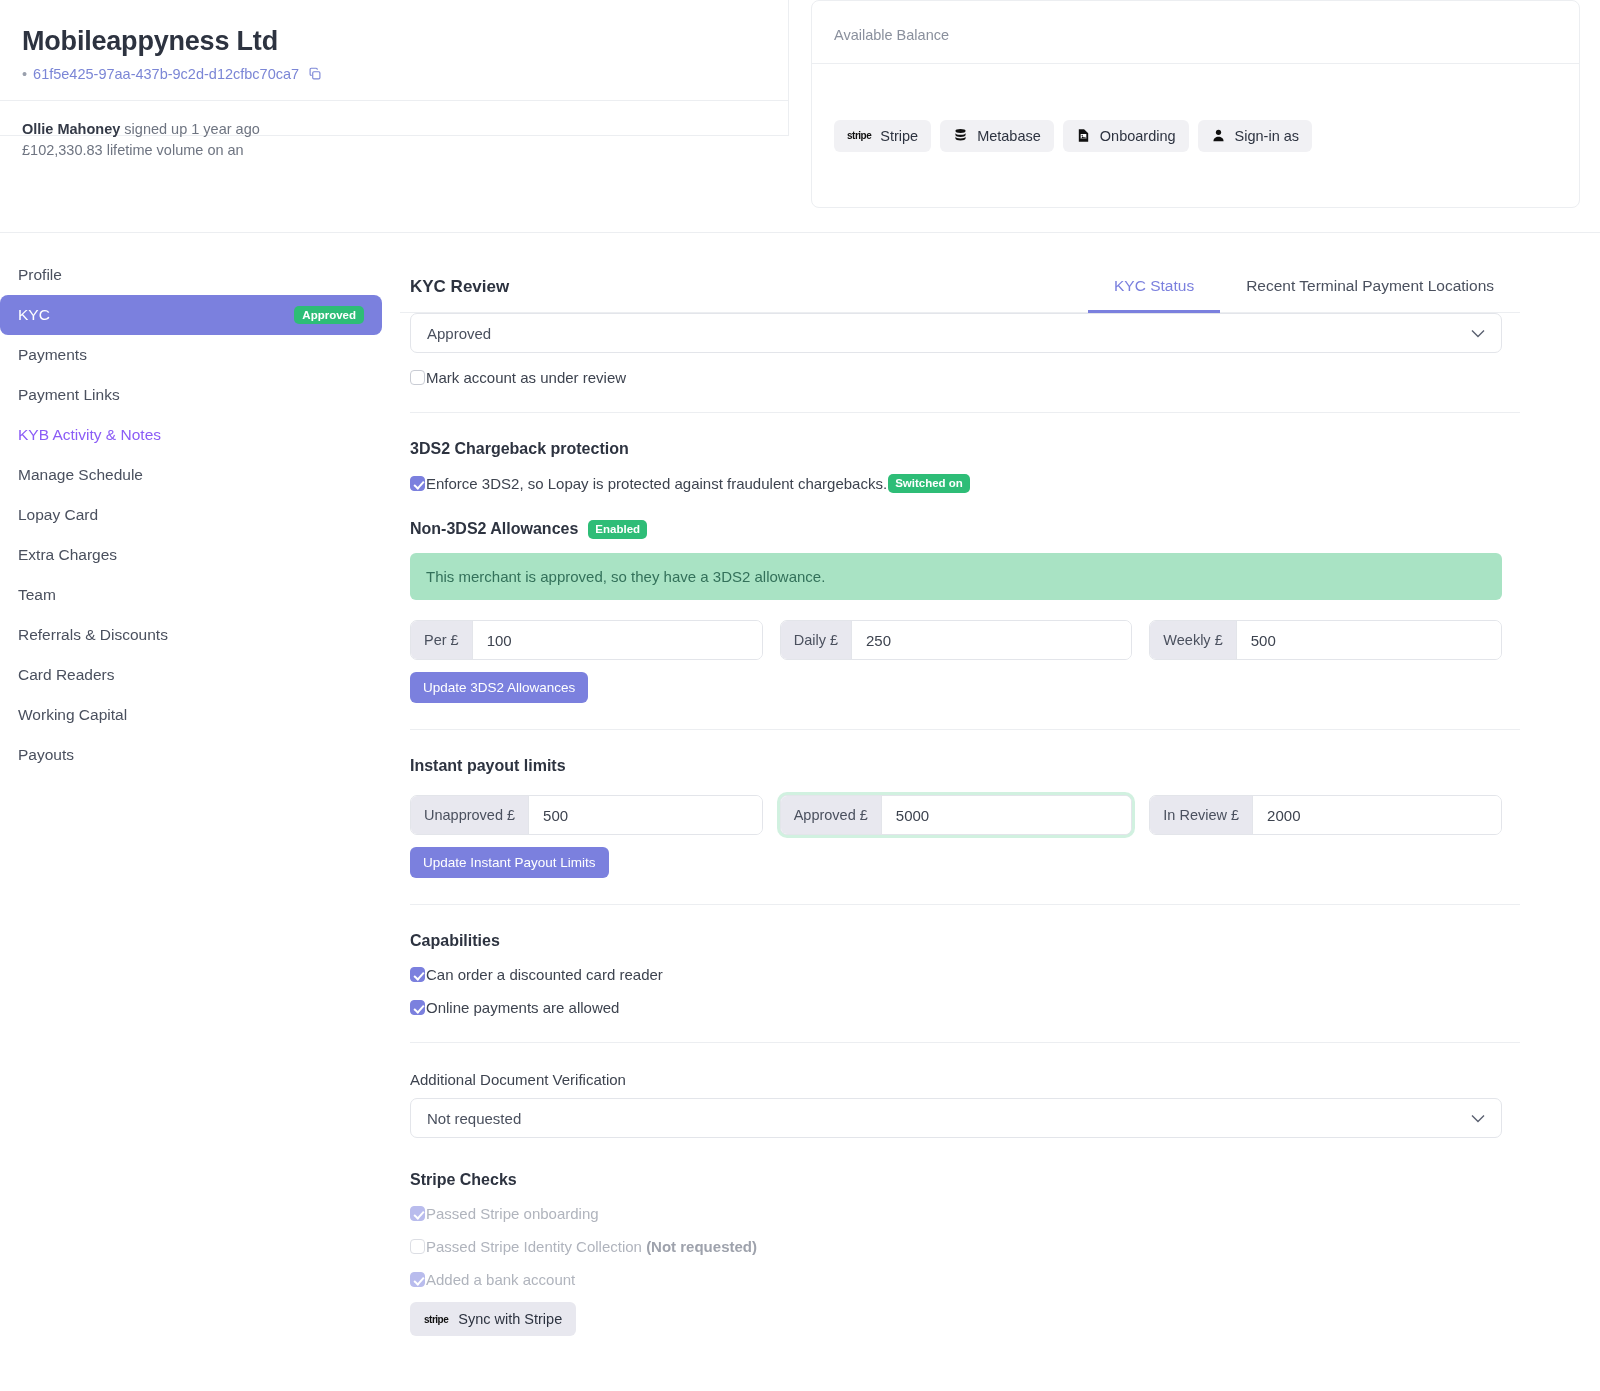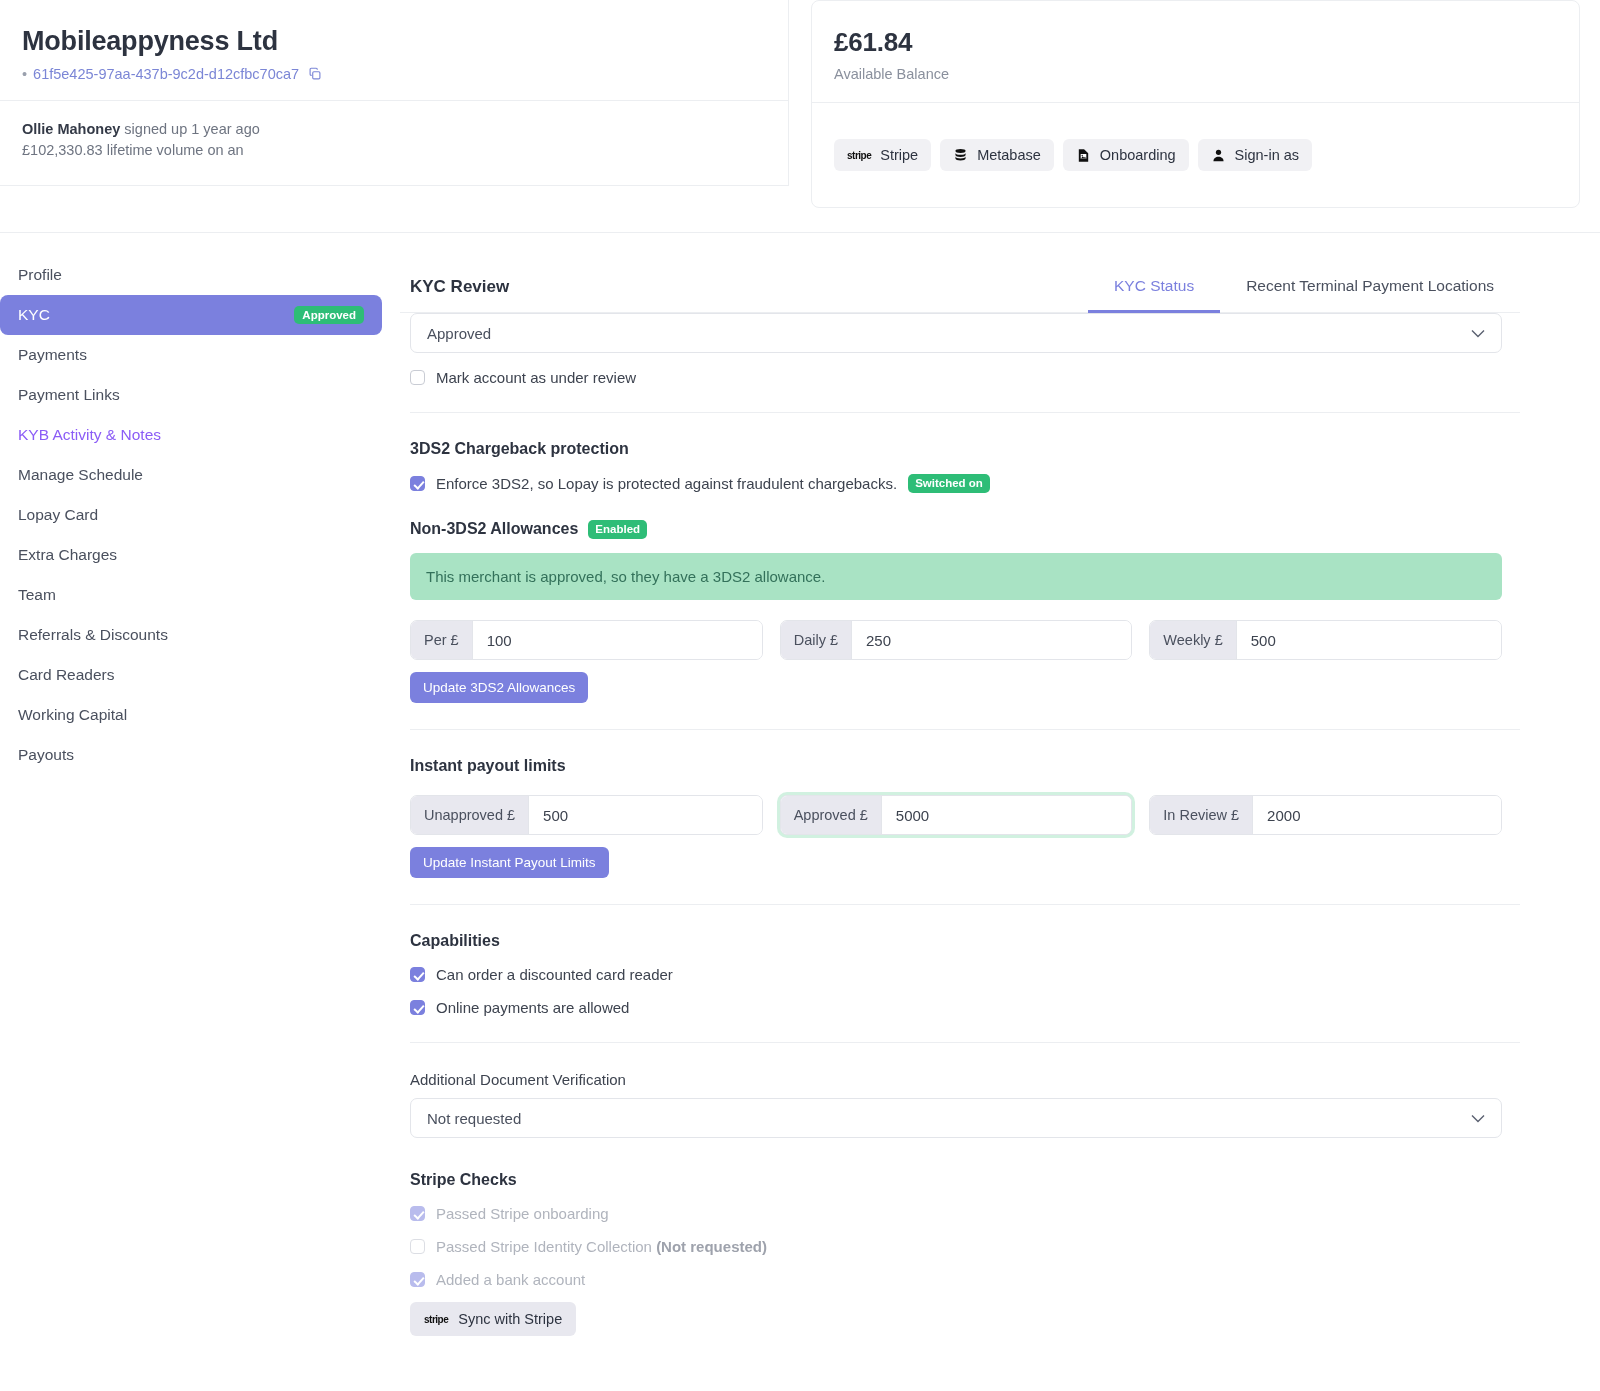--- a/index.html
+++ b/index.html
@@ -19,21 +19,21 @@
     height: 232px;
     align-items: flex-start;
   }
   .hdr-card {
     background: #fff;
     border: 1px solid #eceef1;
     border-radius: 8px;
   }
   .hdr-left {
     width: 789px;
-    height: 186px;
+    height: 136px;
     border-left: 0;
     border-top: 0;
     border-radius: 0;
   }
   .hdr-left-top {
     padding: 26px 22px 18px 22px;
     border-bottom: 1px solid #eceef1;
   }
   .merchant-name {
     font-size: 27px;
@@ -215,21 +215,21 @@
   .chev {
     position: absolute;
     right: 16px;
     top: 50%;
     transform: translateY(-50%);
   }
 
   .check-row {
     display: flex;
     align-items: center;
-    gap: 11px;
+    gap: 1px;
     margin: 16px 0 0 0;
     font-size: 15px;
     color: #3d434f;
   }
   .cb {
     width: 15px; height: 15px;
     border: 1.5px solid #c9ccd4;
     border-radius: 4px;
     background: #fff;
     flex-shrink: 0;
@@ -384,21 +384,20 @@
       <div>
         <b>Ollie Mahoney</b>
         <span>signed up 1 year ago</span>
       </div>
       <div>£102,330.83 lifetime volume on an</div>
     </div>
   </div>
 
   <div class="hdr-card hdr-right">
     <div class="balance-block">
-      <div class="balance-amount">£61.84</div>
       <div class="balance-label">Available Balance</div>
     </div>
     <div class="actions-block">
 
       <button class="action-btn">
         <span class="glyph">
           <span class="stripe-wordmark">stripe</span>
         </span>
         <span>Stripe</span>
       </button>

